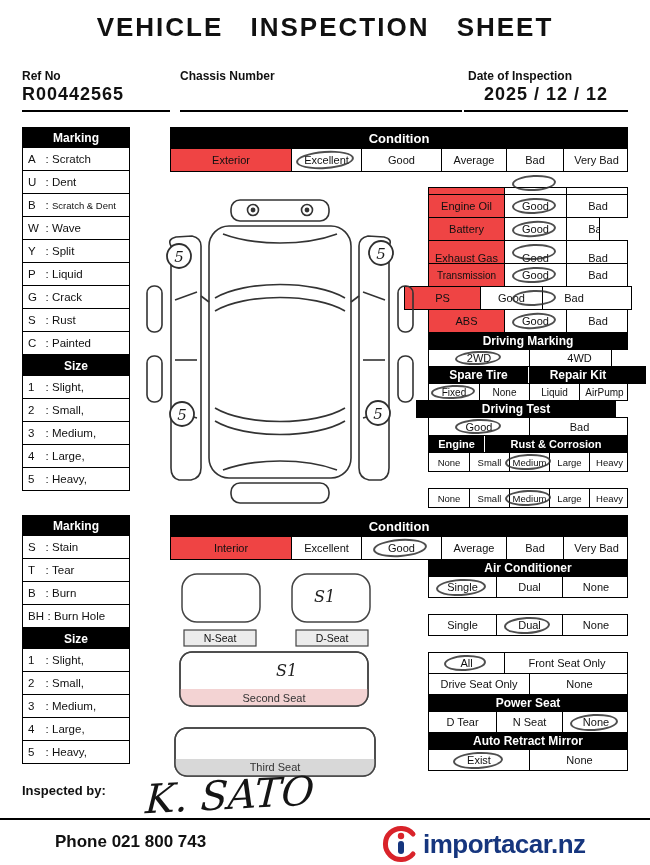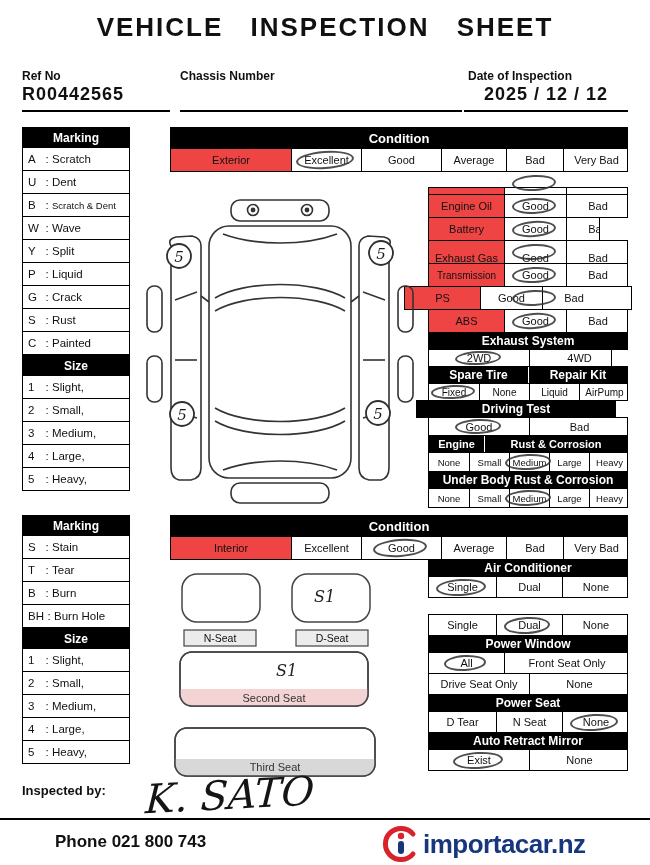--- a/index.html
+++ b/index.html
@@ -164,27 +164,27 @@
     <div class="green" style="width:75px">PS</div>
     <div style="width:62px">Good</div>
     <div style="width:63px">Bad</div>
   </div>
   <div class="row" style="left:428px;top:309px;width:200px;height:24px">
     <div class="green" style="width:75px">ABS</div>
     <div style="width:62px">Good</div>
     <div style="width:63px">Bad</div>
   </div>
 
-  <div class="abs bhdr" style="left:428px;top:332px;width:200px;height:18px">Exhaust System</div>
+  <div class="abs bhdr" style="left:428px;top:332px;width:200px;height:18px">Driving Marking</div>
   <div class="row" style="left:428px;top:349px;width:184px;height:18px">
     <div style="width:100px">2WD</div>
     <div style="width:100px">4WD</div>
   </div>
 
-  <div class="abs hdsplit" style="left:428px;top:366px;width:200px;height:18px">
+  <div class="abs hdsplit" style="left:428px;top:366px;width:218px;height:18px">
     <div style="width:99px">Spare Tire</div>
     <div style="width:99px">Repair Kit</div>
   </div>
   <div class="row fs10" style="left:428px;top:383px;width:200px;height:18px">
     <div style="width:50px">Fixed</div>
     <div style="width:50px">None</div>
     <div style="width:50px">Liquid</div>
     <div style="width:50px">AirPump</div>
   </div>
 
@@ -199,21 +199,20 @@
     <div style="width:143px;font-size:11px">Rust &amp; Corrosion</div>
   </div>
   <div class="row fs95" style="left:428px;top:452px;width:200px;height:20px">
     <div style="width:40px">None</div>
     <div style="width:40px">Small</div>
     <div style="width:40px">Medium</div>
     <div style="width:40px">Large</div>
     <div style="width:40px">Heavy</div>
   </div>
 
-  <div class="abs bhdr" style="left:428px;top:471px;width:200px;height:18px">Under Body Rust &amp; Corrosion</div>
   <div class="row fs95" style="left:428px;top:488px;width:200px;height:20px">
     <div style="width:40px">None</div>
     <div style="width:40px">Small</div>
     <div style="width:40px">Medium</div>
     <div style="width:40px">Large</div>
     <div style="width:40px">Heavy</div>
   </div>
 
   <svg class="abs" style="left:135px;top:150px" width="290" height="362" viewBox="0 0 290 362">
     <g fill="none" stroke="#333" stroke-width="1.6">
@@ -322,21 +321,20 @@
     <div style="width:66px">Dual</div>
     <div style="width:67px">None</div>
   </div>
 
   <div class="row" style="left:428px;top:614px;width:200px;height:22px">
     <div style="width:67px">Single</div>
     <div style="width:66px">Dual</div>
     <div style="width:67px">None</div>
   </div>
 
-  <div class="abs bhdr" style="left:428px;top:635px;width:200px;height:18px">Power Window</div>
   <div class="row" style="left:428px;top:652px;width:200px;height:22px">
     <div style="width:75px">All</div>
     <div style="width:125px">Front Seat Only</div>
   </div>
   <div class="row" style="left:428px;top:673px;width:200px;height:22px">
     <div style="width:100px">Drive Seat Only</div>
     <div style="width:100px">None</div>
   </div>
 
   <div class="abs bhdr" style="left:428px;top:694px;width:200px;height:18px">Power Seat</div>

